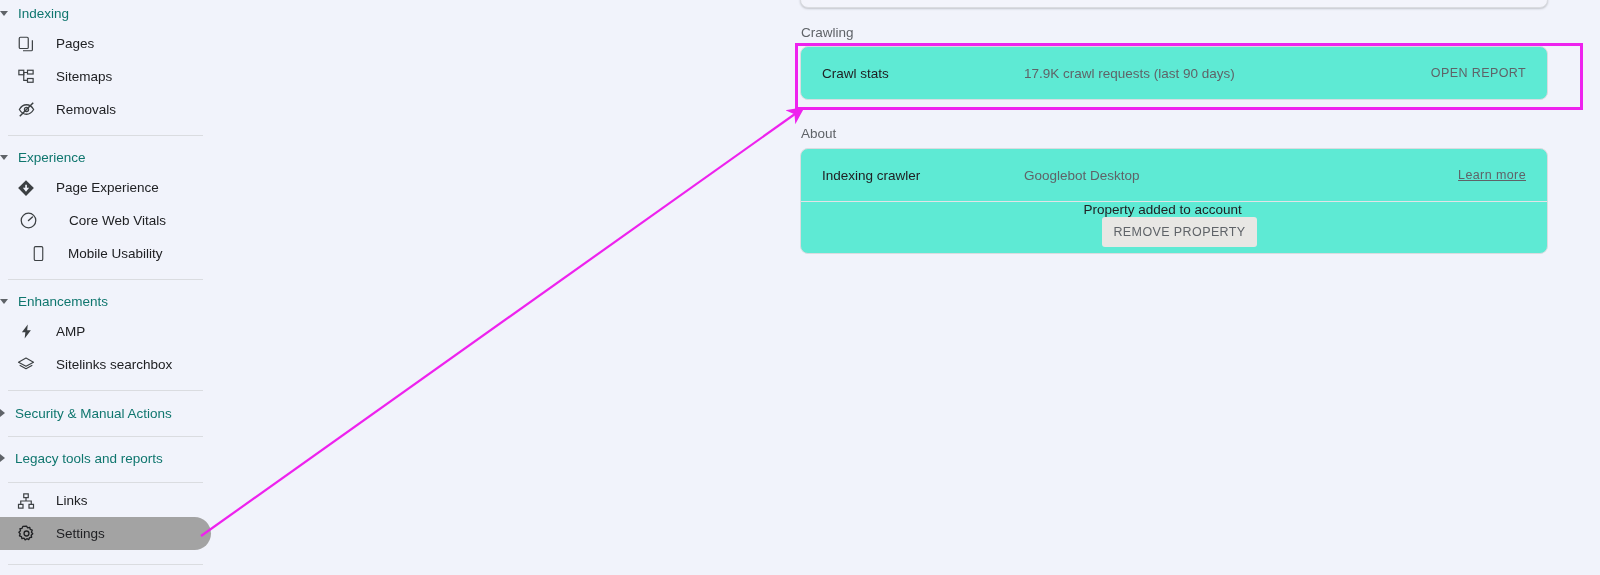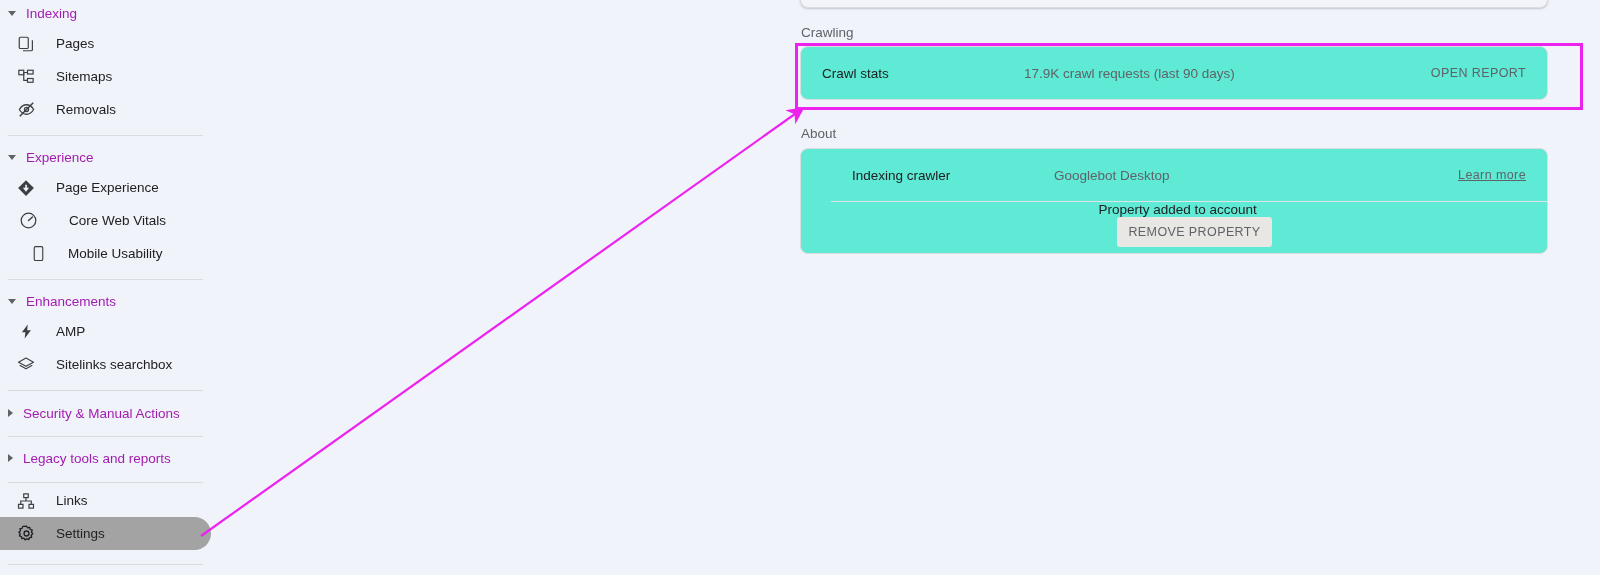--- a/index.html
+++ b/index.html
@@ -21,22 +21,21 @@
     position: absolute;
     left: 0; top: 0;
     width: 212px;
     height: 575px;
     background: #f1f3fb;
   }
   .section-header {
     display: flex;
     align-items: center;
     height: 26px;
-    padding-left: 8px;
-    color: #a21caf;
+    color: #0f766e;
     font-size: 13.5px;
   }
   .tri {
     width: 0; height: 0;
     margin-right: 10px;
     flex: 0 0 auto;
   }
   .tri.down {
     border-left: 4.5px solid transparent;
     border-right: 4.5px solid transparent;
@@ -325,21 +324,21 @@
   <div class="card" style="top:46px;">
     <div class="row">
       <span class="row-label">Crawl stats</span>
       <span class="row-value">17.9K crawl requests (last 90 days)</span>
       <span class="row-action">OPEN REPORT</span>
     </div>
   </div>
 
   <div class="sec-label" style="top:126px;">About</div>
 
-  <div class="card" style="top:148px;padding-left:30px;">
+  <div class="card" style="top:148px;">
     <div class="row">
       <span class="row-label">Indexing crawler</span>
       <span class="row-value">Googlebot Desktop</span>
       <span class="row-action link">Learn more</span>
     </div>
     <div class="row">
       <span class="row-label">Property added to account</span>
       <span class="row-action btn-hover">REMOVE PROPERTY</span>
     </div>
   </div>

